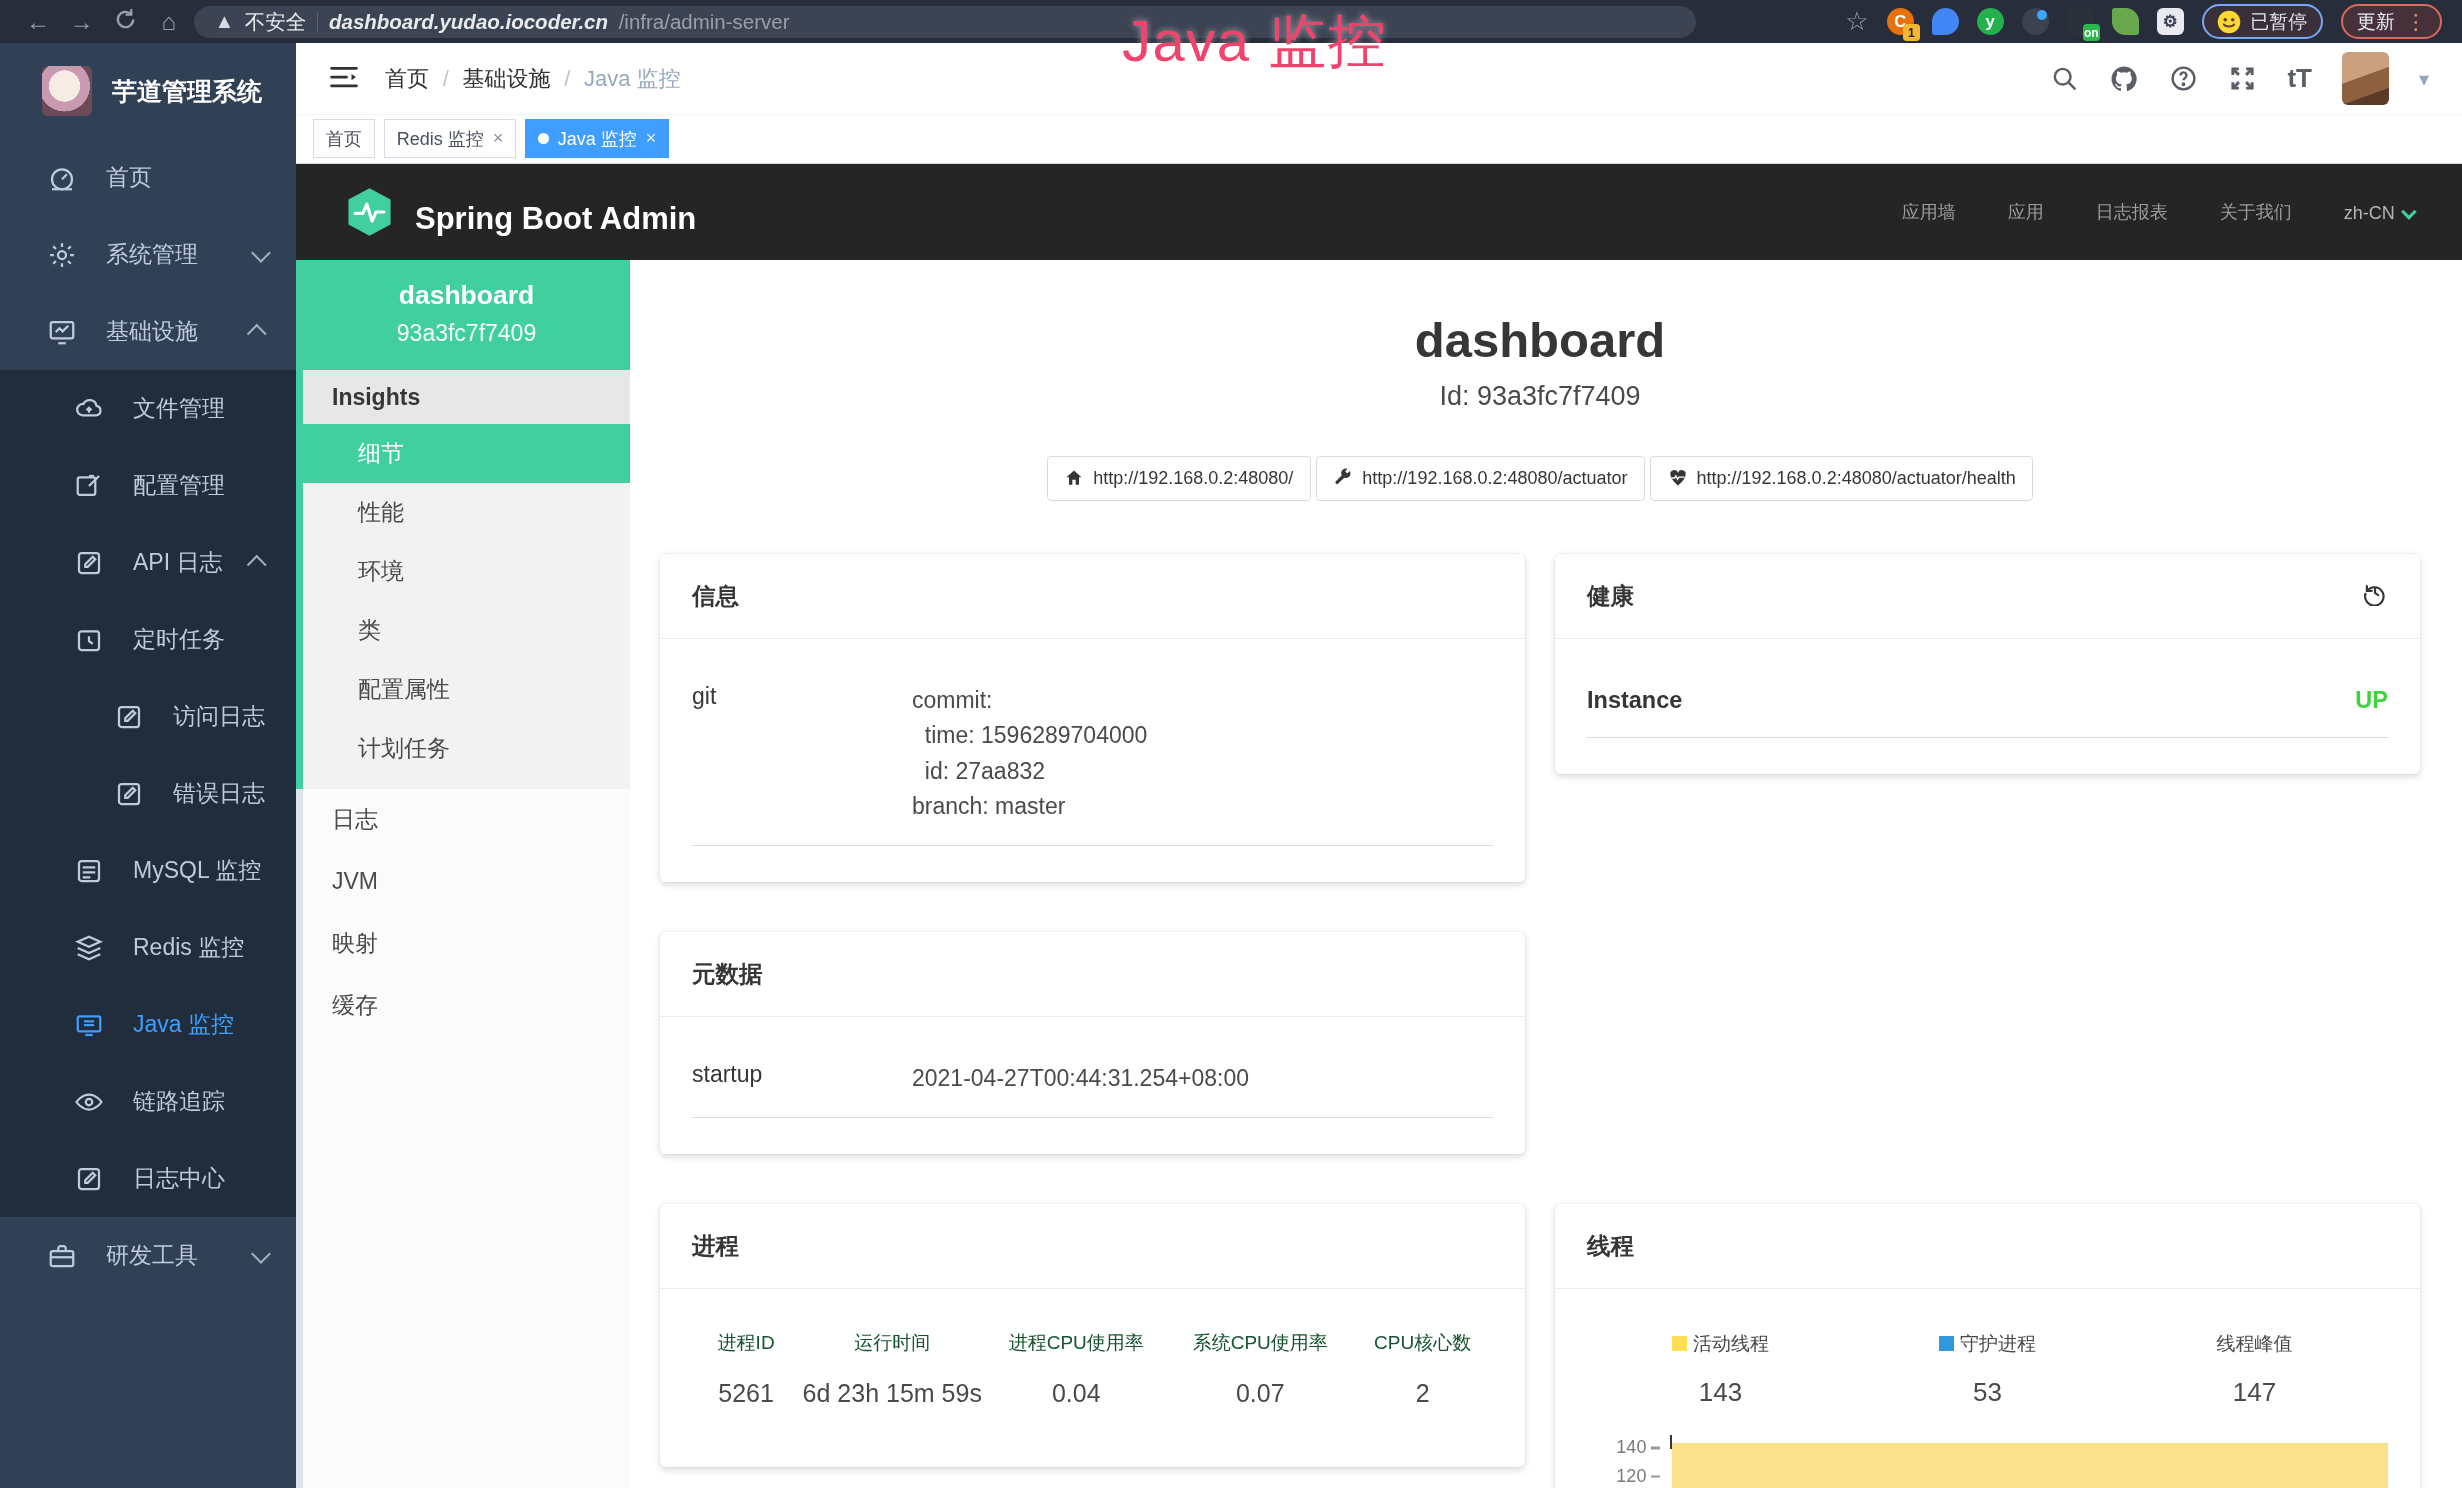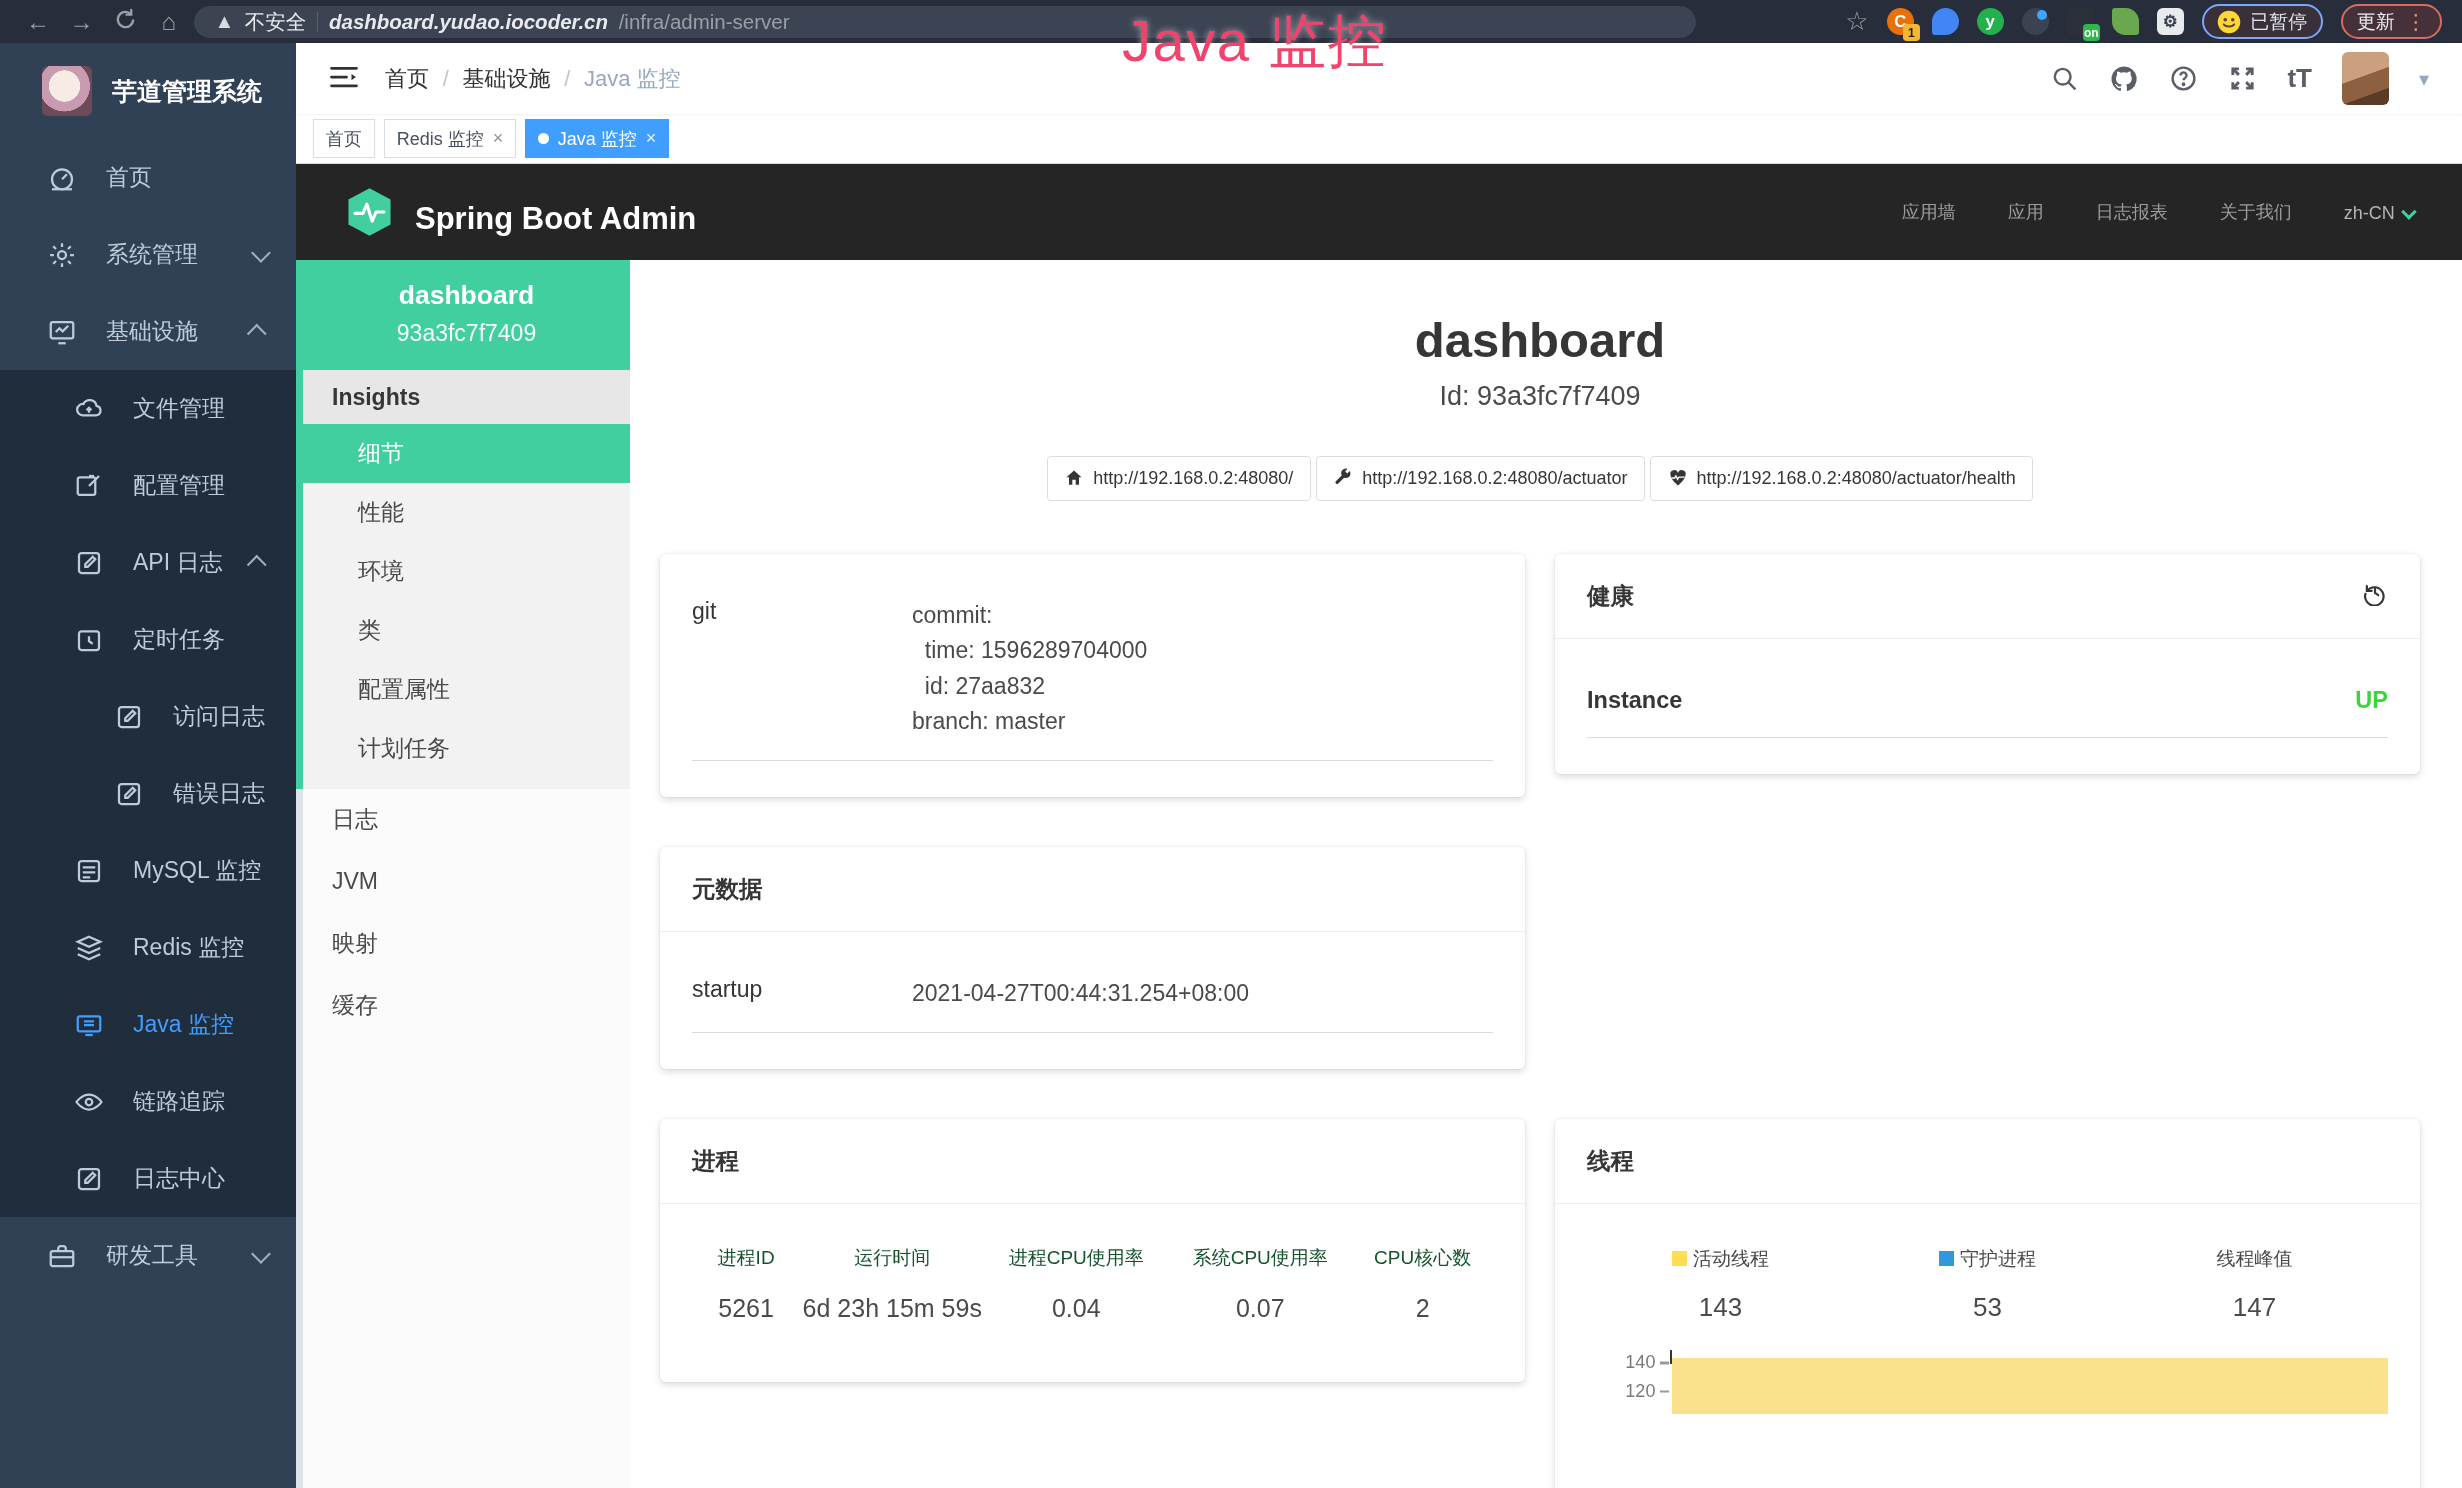--- a/index.html
+++ b/index.html
@@ -126,21 +126,21 @@
   .proc-v { font-size:25px; color:#4a4a4a; }
 
   .legend-grid { display:grid; grid-template-columns:1fr 1fr 1fr; text-align:center; padding-top:21px; }
   .leg-label { font-size:19px; color:#4a4a4a; display:flex; align-items:center; justify-content:center; gap:6px; }
   .sw { width:15px; height:15px; display:inline-block; }
   .sw-yellow { background:#ffdd57; }
   .sw-blue { background:#3298dc; }
   .leg-value { font-size:26px; color:#4a4a4a; margin-top:20px; }
   .mini-chart { display:flex; margin-top:35px; padding-left:20px; }
   .yaxis { width:65px; position:relative; flex-shrink:0; height:76px; }
-  .ytick { position:absolute; right:3px; transform:translateY(-50%); font-size:18px; color:#7a7a7a; white-space:nowrap; }
+  .ytick { position:absolute; right:12px; transform:translateY(-50%); font-size:18px; color:#7a7a7a; white-space:nowrap; }
   .ytick::after { content:""; display:inline-block; width:9px; height:2.3px; background:#9a9a9a; margin-left:4.6px; vertical-align:middle; }
   .axis-corner { position:absolute; right:0; top:-7.6px; width:2.3px; height:13.7px; background:#363636; }
   .plot { flex:1; position:relative; height:76px; }
   .area-yellow { position:absolute; left:0; right:0; top:0; height:56px; background:#fae28c; }
 
   
   .annotation { position:absolute; left:1122px; top:3px; font-size:58px; font-weight:500; color:#f2436d; letter-spacing:1.5px; text-shadow:0 0 7.6px rgba(255,255,255,.55); pointer-events:none; white-space:nowrap; z-index:9; }
 </style>
 </head>
 <body>
@@ -453,20 +453,23 @@
                   <path d="M12 21S3 14 3 8.5A4.5 4.5 0 0 1 12 6a4.5 4.5 0 0 1 9 2.5C21 14 12 21 12 21z"></path>
                   <path d="M4 12h4l1.5-2.5 2 4L13 11h7" stroke="#fff" stroke-width="1.6" fill="none"></path>
                 </svg>
               <span>http://192.168.0.2:48080/actuator/health</span>
             </button>
           </div>
 
           <div class="cards">
 
             <section class="card card-info">
+              <div class="card-head">
+                  <span>信息</span>
+                </div>
               <div class="card-body">
                 <div class="kv-row">
                   <span class="kv-label">git</span>
                   <span class="kv-value">commit:
   time: 1596289704000
   id: 27aa832
 branch: master</span>
                 </div>
               </div>
             </section>

